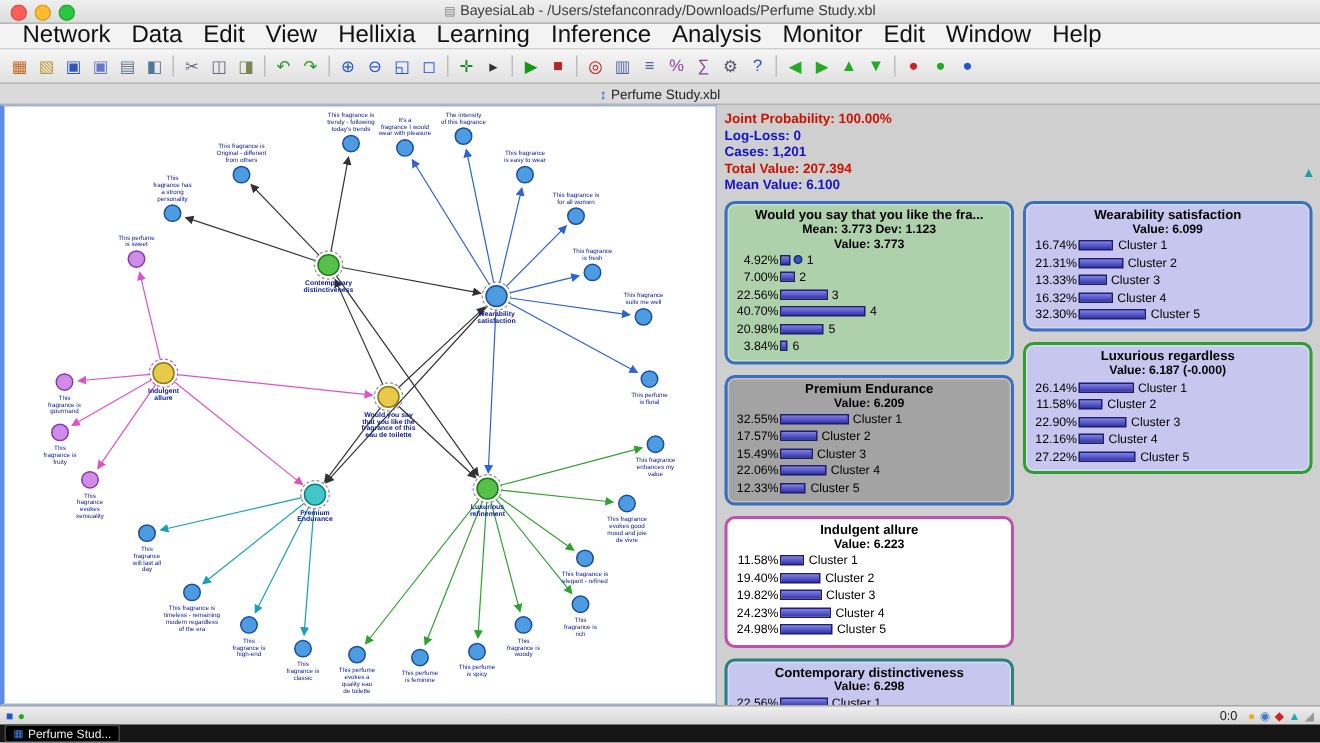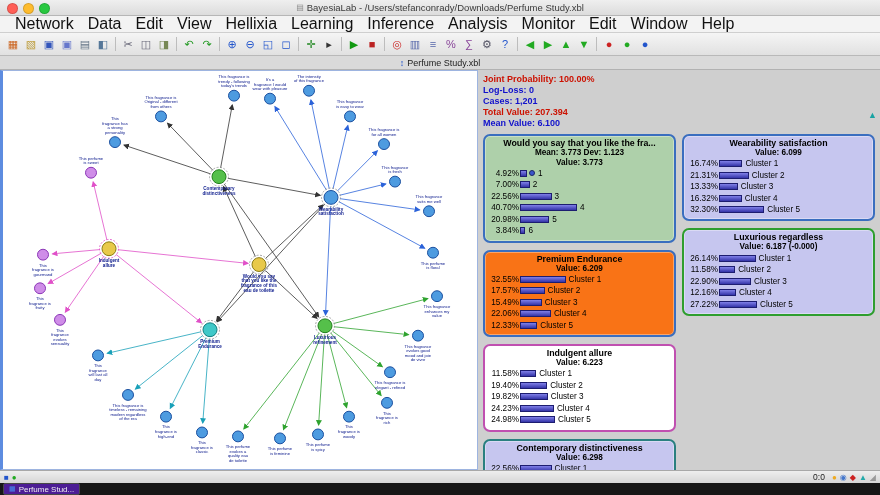--- a/index.html
+++ b/index.html
@@ -30,21 +30,21 @@
   .mrow{display:flex;align-items:center;height:11.5px;font-size:8.2px;color:#000;}
   .mpct{width:34px;text-align:right;margin-right:1px;flex:0 0 auto;}
   .mbar{height:7px;background:linear-gradient(#8080e8,#3434a8);border:1px solid #1d1d70;box-sizing:border-box;flex:0 0 auto;}
   .mdot{width:6px;height:6px;border-radius:50%;background:#3a55cc;border:1px solid #1d2a66;box-sizing:border-box;margin-left:2px;flex:0 0 auto;}
   .mlabel{margin-left:3px;white-space:nowrap;}
   .statusbar{height:12px;background:linear-gradient(#eeeeee,#d6d6d6);border-top:1px solid #a8a8a8;display:flex;align-items:center;font-size:8.5px;padding:0 4px;gap:4px;flex:0 0 auto;}
   .sicon{font-size:8px;line-height:1;}
   .spacer{flex:1;}
   .coords{color:#222;}
   .taskbar{height:12px;background:#161616;display:flex;align-items:center;padding:0 3px;flex:0 0 auto;}
-  .task-item{display:flex;align-items:center;gap:3px;background:#4c1d95;border:1px solid #484848;border-radius:2px;padding:0 5px;height:10px;font-size:8px;color:#eeeeee;}
+  .task-item{display:flex;align-items:center;gap:3px;background:#000000;border:1px solid #484848;border-radius:2px;padding:0 5px;height:10px;font-size:8px;color:#eeeeee;}
 </style>
 </head>
 <body>
 
 <div class="window">
 
   <div class="titlebar">
     <div class="lights">
       <div class="light" id="light-close" style="background: rgb(255, 95, 87);"></div>
       <div class="light" id="light-min" style="background: rgb(254, 188, 46);"></div>
@@ -289,21 +289,21 @@
                 <span class="mpct">20.98%</span>
                 <div class="mbar" style="width: 29.372px;"></div>
                 <span class="mlabel">5</span>
               </div>
               <div class="mrow">
                 <span class="mpct">3.84%</span>
                 <div class="mbar" style="width: 5.376px;"></div>
                 <span class="mlabel">6</span>
               </div>
             </div>
-            <div class="mbox" style="border-color: rgb(58, 110, 191); background: #f97316;">
+            <div class="mbox" style="border-color: rgb(58, 110, 191); background: #a3a3a3;">
               <div class="mtitle">Premium Endurance</div>
               <div class="mvalue">Value: 6.209</div>
               <div class="mrow">
                 <span class="mpct">32.55%</span>
                 <div class="mbar" style="width: 45.57px;"></div>
                 <span class="mlabel">Cluster 1</span>
               </div>
               <div class="mrow">
                 <span class="mpct">17.57%</span>
                 <div class="mbar" style="width: 24.598px;"></div>

